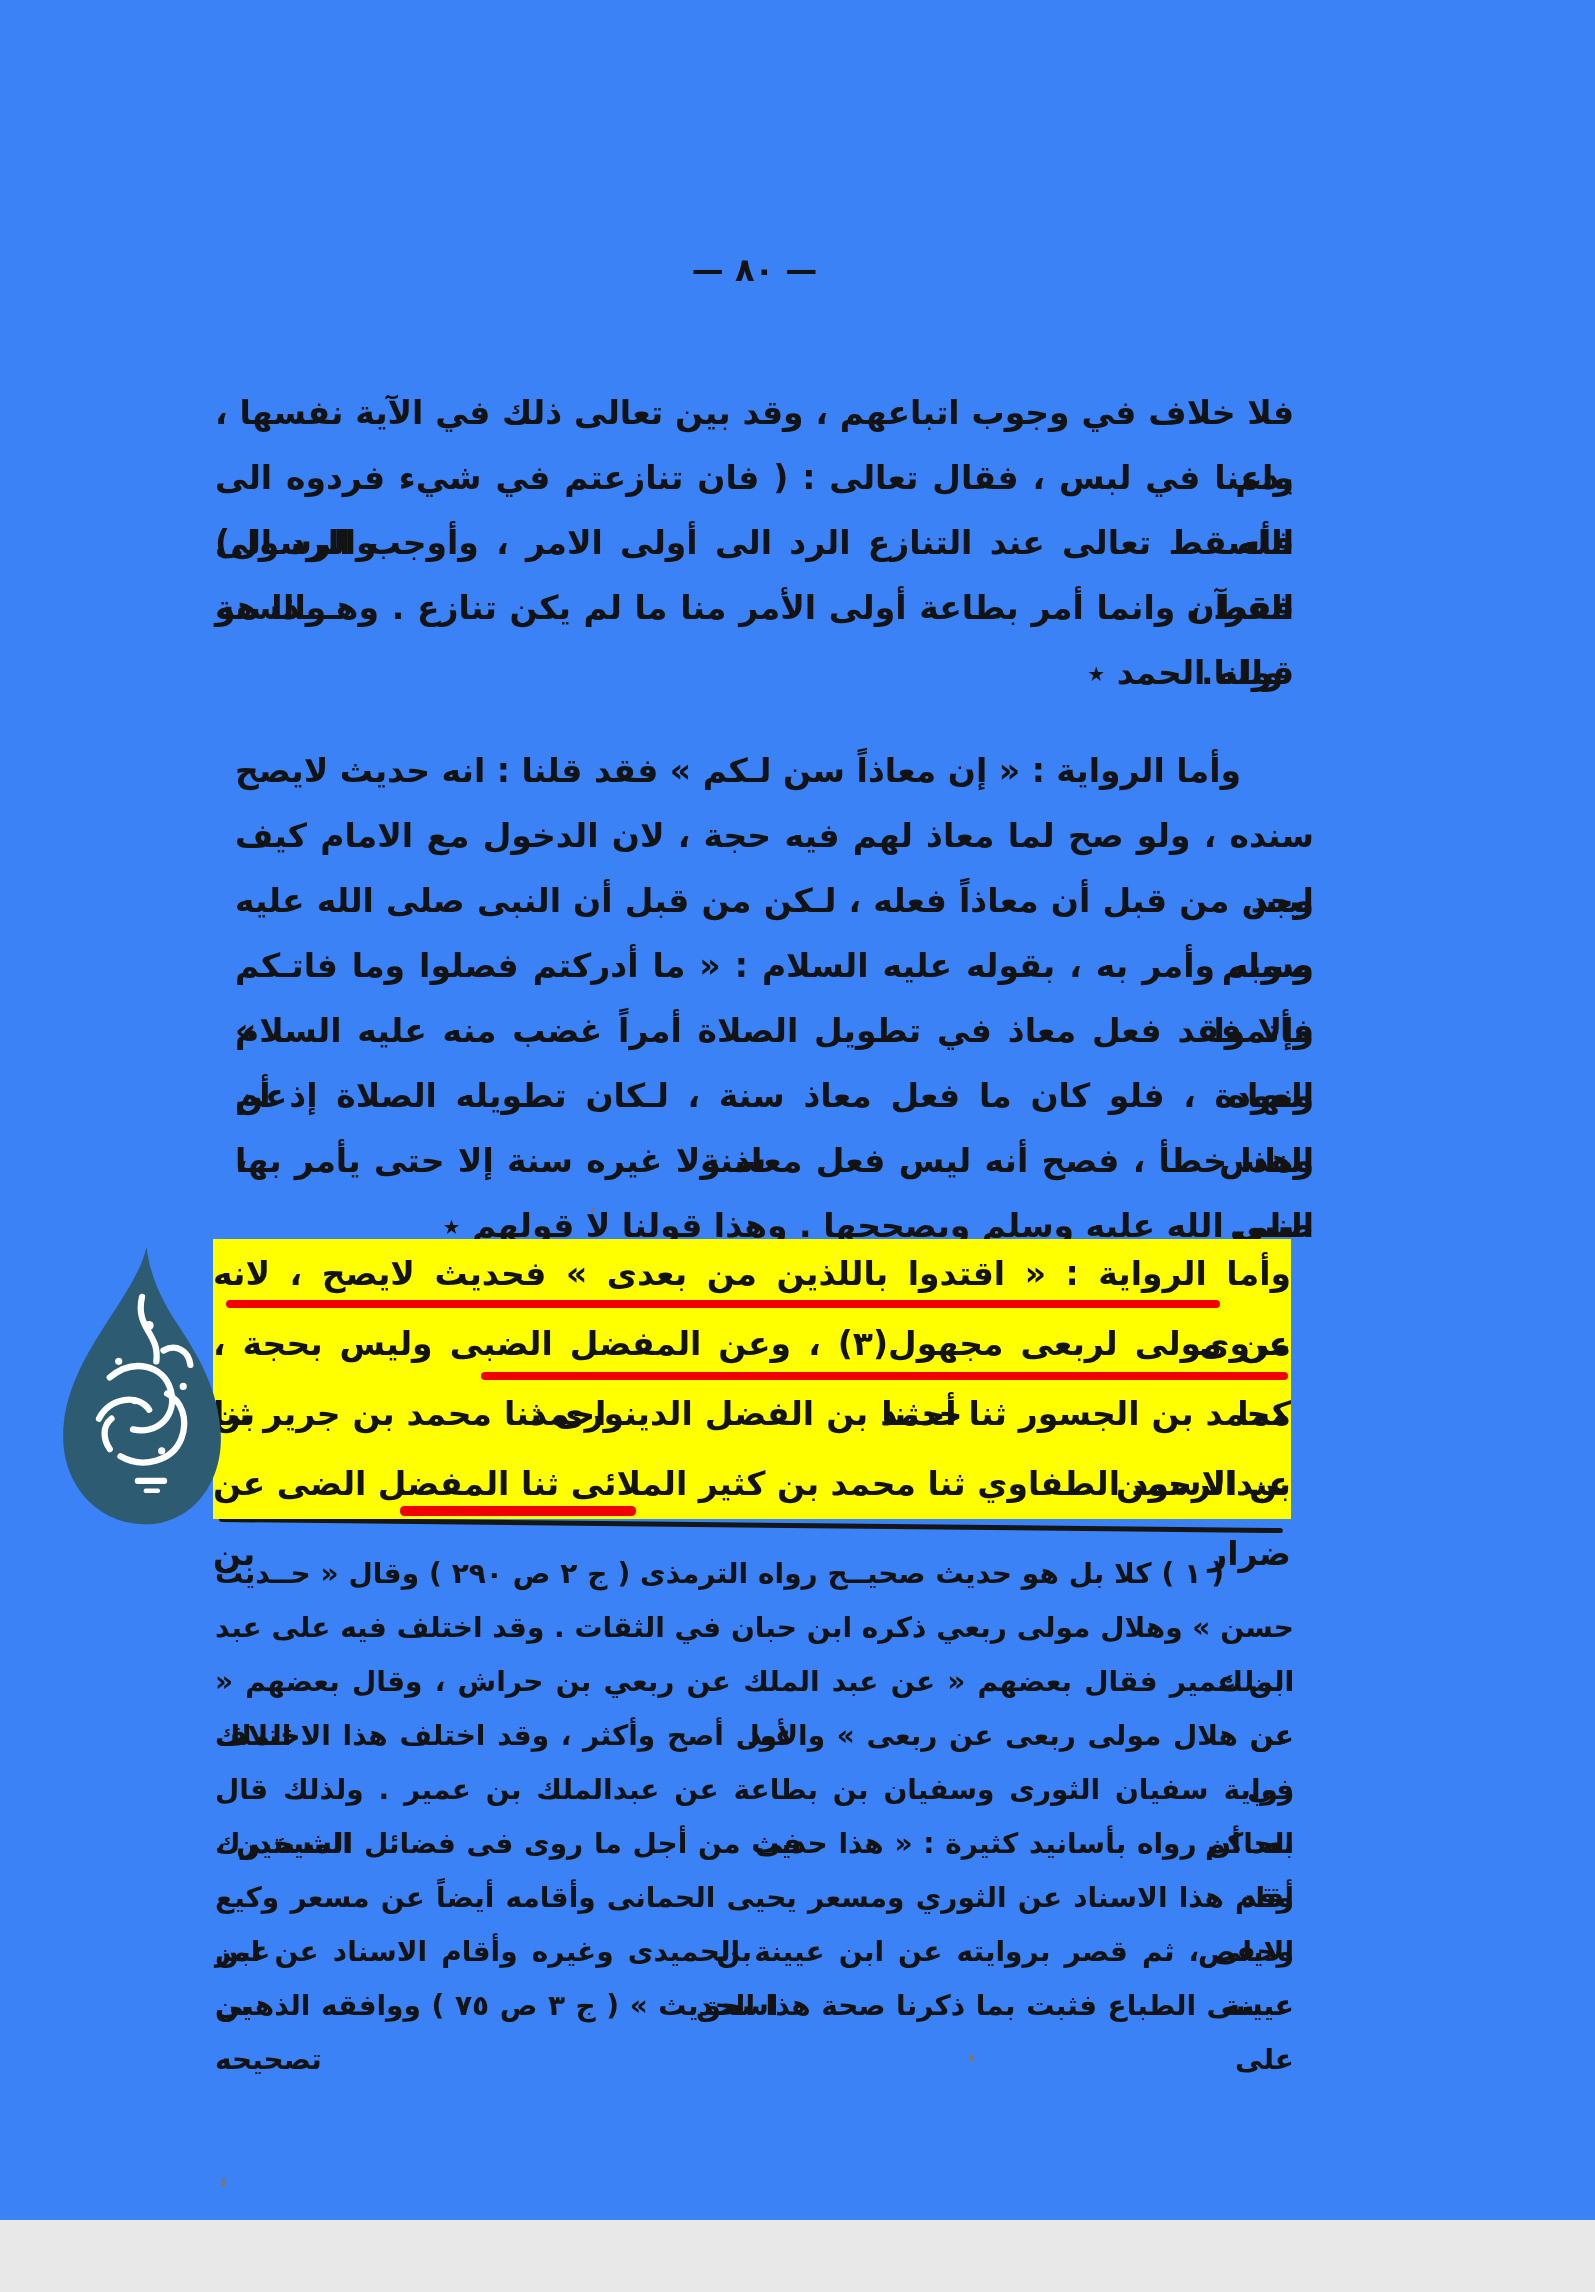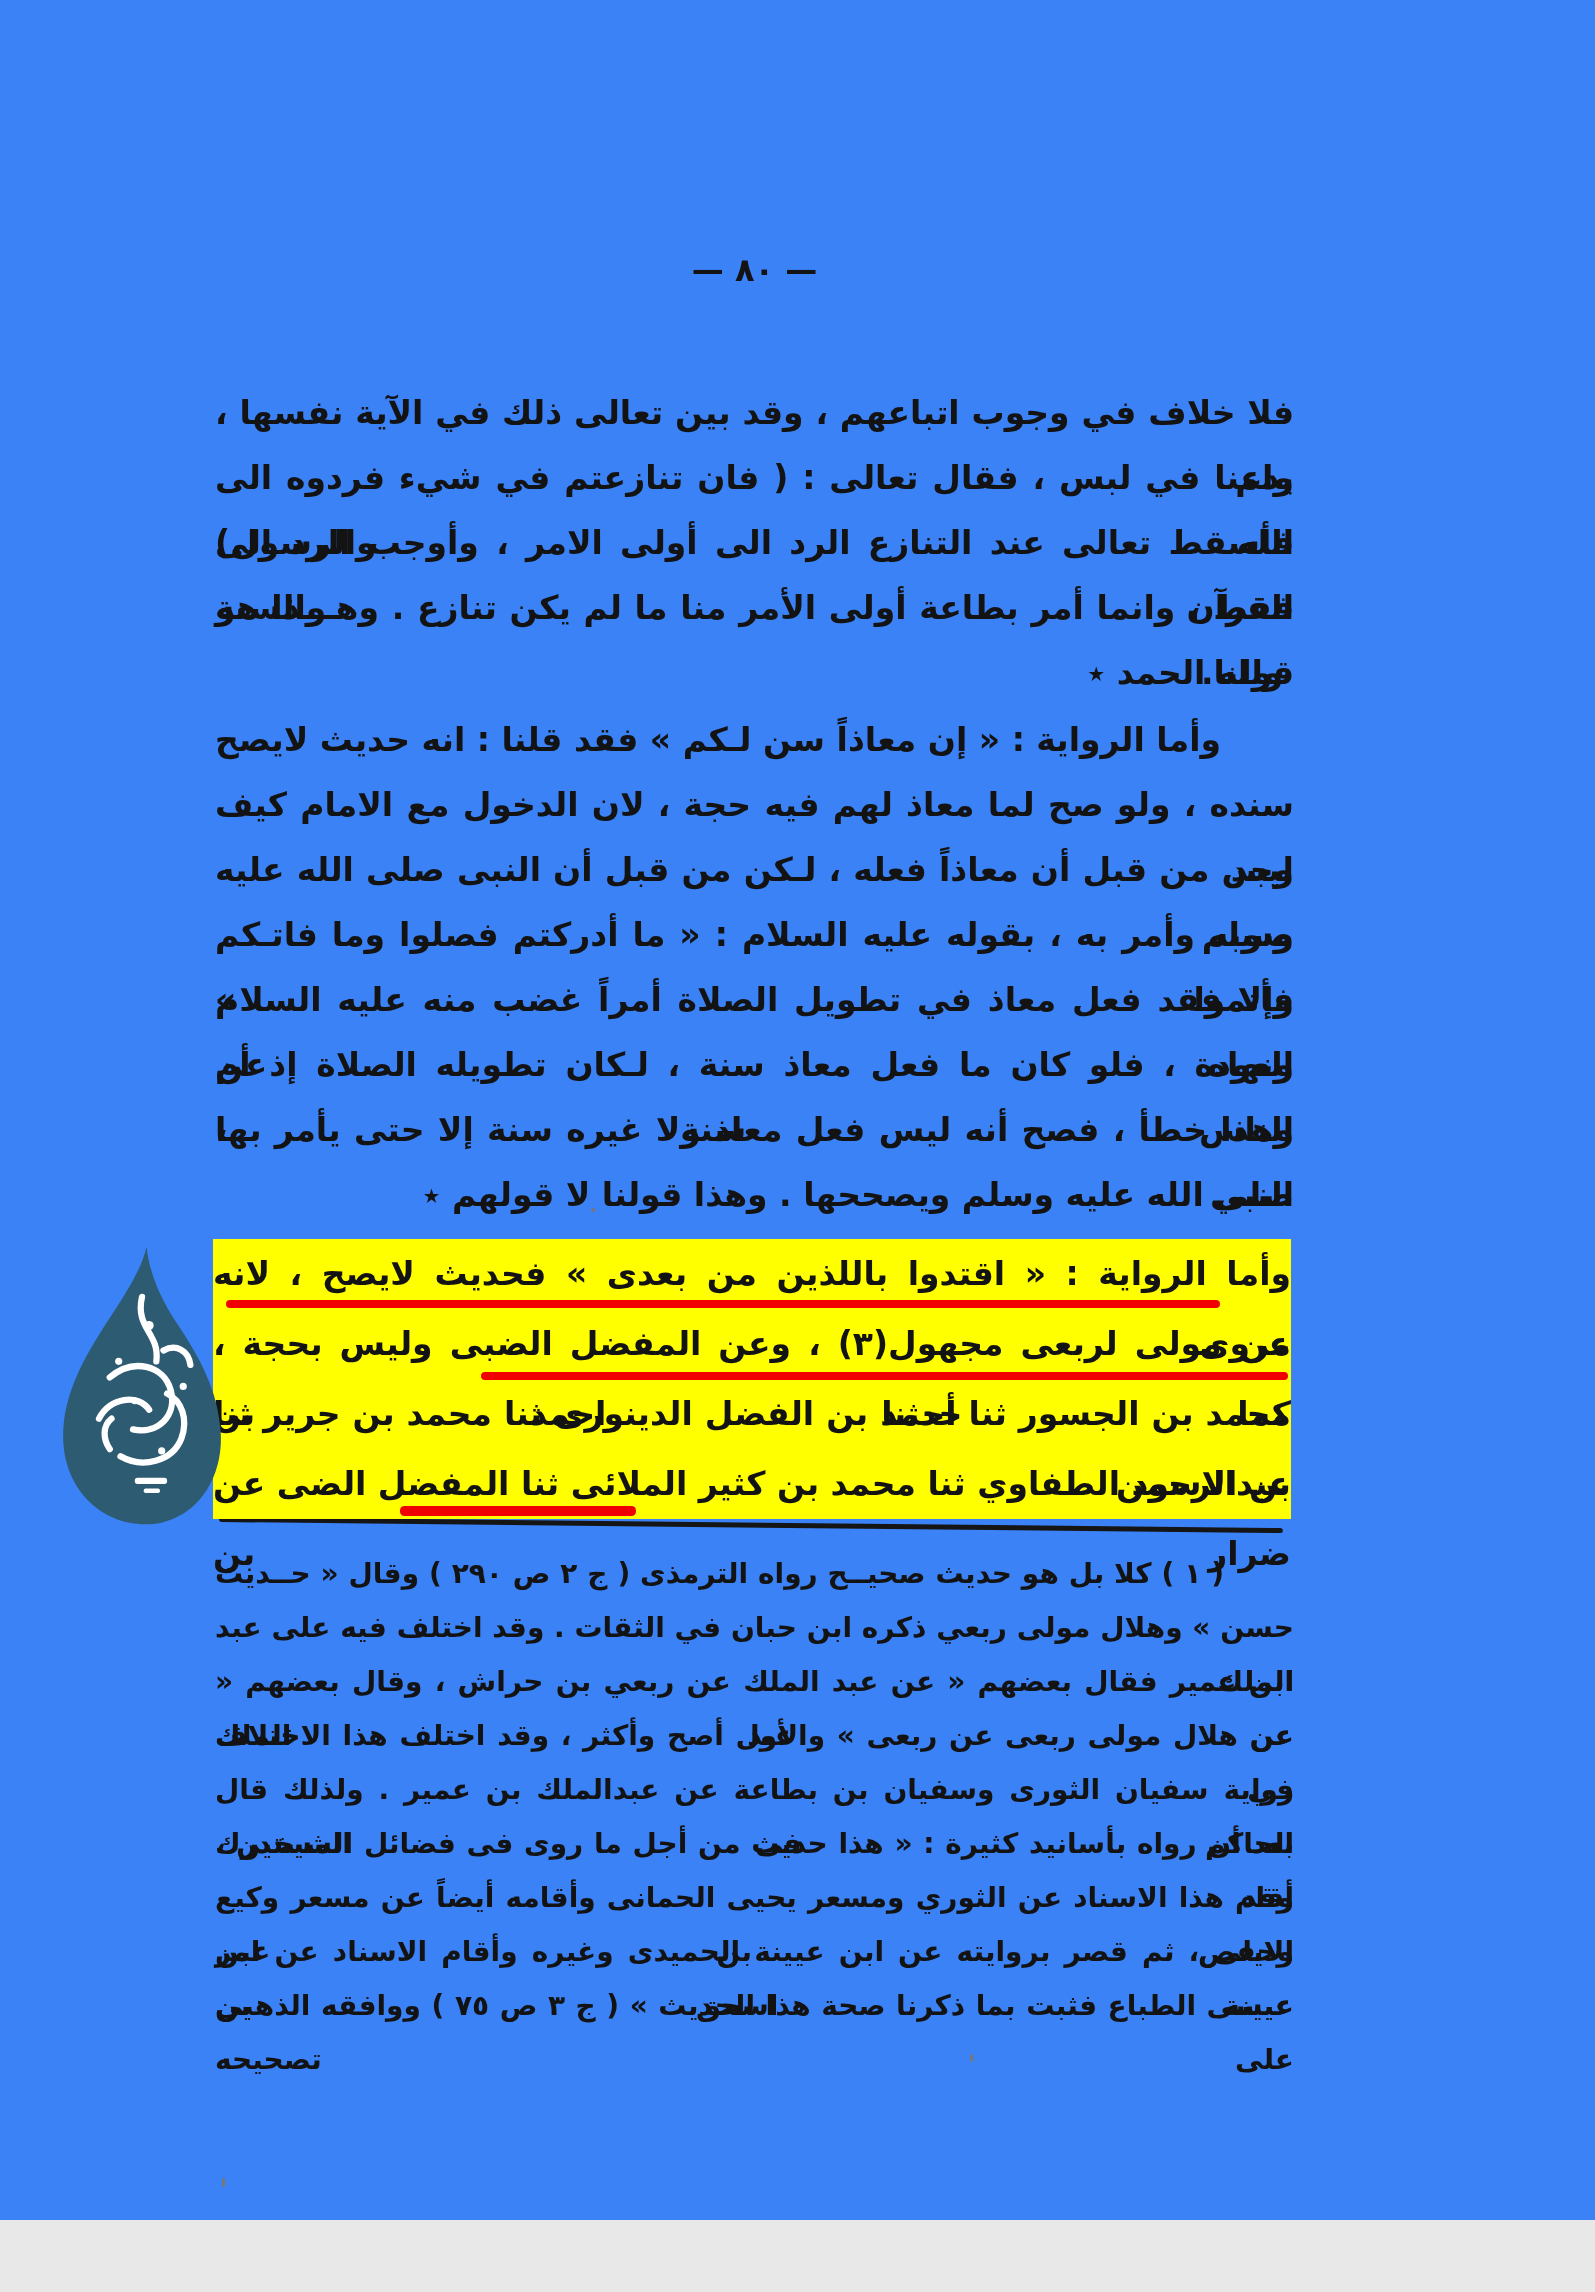--- a/index.html
+++ b/index.html
@@ -17,21 +17,21 @@
   .txtcol{left:215px;width:1079px;direction:rtl;}
   .ln{
     height:65px;line-height:65px;font-size:33px;font-weight:bold;
     text-align:justify;text-align-last:justify;white-space:normal;
     overflow:visible;
   }
   .ln.endline{text-align:right;text-align-last:right;}
   .ln.indent{padding-right:73px;}
   .ln.small-indent{}
   #para1{top:380px;}
-  #para2{top:707px;}
+  #para2{top:738px;margin-left:20px;}
   
   #highlight-block{
     top:1239px;left:213px;width:1078px;height:280px;
     background:var(--highlight,#ffff00);direction:rtl;z-index:2;
   }
   #highlight-block .ln{height:70px;line-height:70px;}
   .red-underline{
     background:var(--underline,#f00000);border-radius:4.5px;z-index:3;
   }
   #red-underline-1{top:1300px;left:226px;width:994px;height:8px;}

